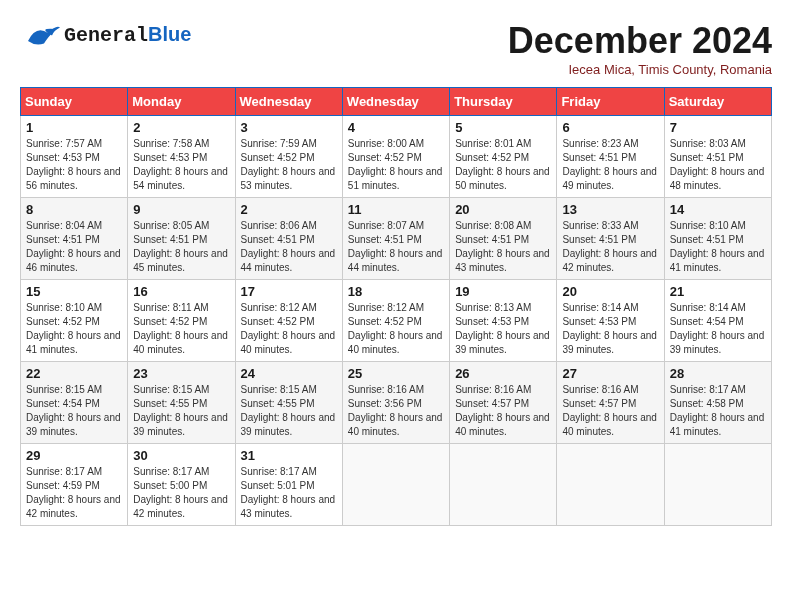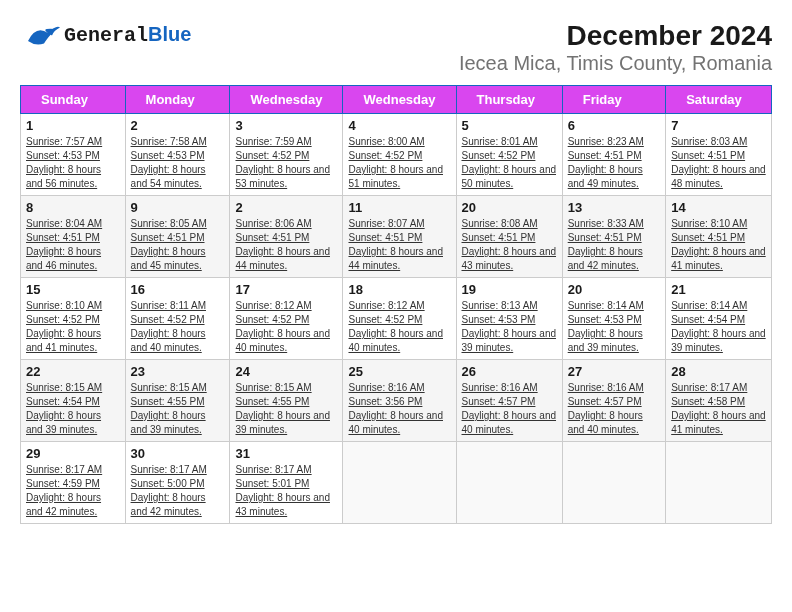--- a/index.html
+++ b/index.html
@@ -27,37 +27,37 @@
     }
     .logo-row {
       display: flex;
       align-items: center;
       gap: 4px;
     }
     .title-section {
       text-align: right;
     }
     .month-title {
-      font-size: 28px;
+      font-size: 36px;
       font-weight: bold;
       color: #1a1a1a;
     }
     .location-title {
-      font-size: 20px;
-      color: #737373;
+      font-size: 13px;
+      color: #7f1d1d;
     }
     .calendar {
       width: 100%;
       border-collapse: collapse;
       font-size: 11px;
     }
     .calendar th {
-      background: #d946ef;
+      background: #ef4444;
       color: #fff;
-      padding: 6px 20px;
+      padding: 6px 4px;
       text-align: left;
       font-size: 13px;
       font-weight: bold;
       border: 1px solid #1565c0;
     }
     .calendar td {
       border: 1px solid #ccc;
       vertical-align: top;
       padding: 4px 5px;
       width: calc(100% / 7);
@@ -71,21 +71,20 @@
       font-size: 13px;
       font-weight: bold;
       color: #1a1a1a;
       display: block;
       margin-bottom: 2px;
     }
     .day-info {
       font-size: 10px;
       color: #333;
       line-height: 1.4;
-      text-decoration: underline;
     }
     .empty-cell {
       background: #f9f9f9 !important;
     }
   </style>
 </head>
 <body>
 
 <div class="header-section">
   <div class="logo">

